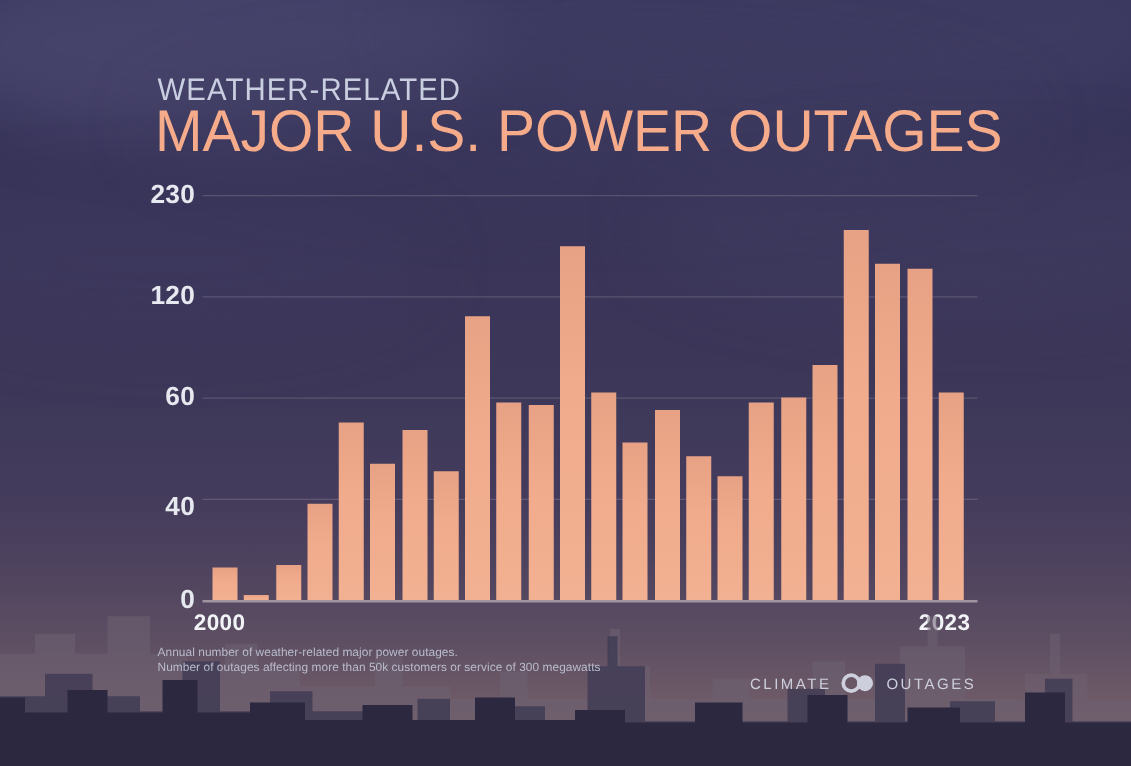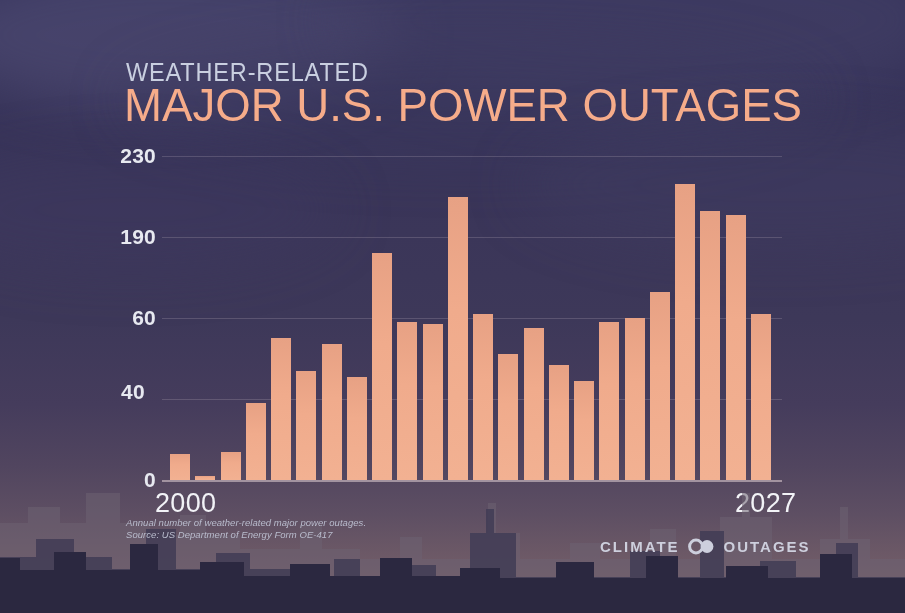--- a/index.html
+++ b/index.html
@@ -40,30 +40,30 @@
   .gridline{position:absolute;height:1px;background:rgba(215,200,210,.20);}
   .ytick{
     position:absolute;right:0;text-align:right;
     font-size:21px;font-weight:700;color:#e7e9f0;
     transform:translateY(-50%);
     letter-spacing:.2px;
   }
   .bar{position:absolute;background:linear-gradient(180deg,#e7a184 0%,#f0ab8c 40%,#f2b192 100%);}
   .axisline{position:absolute;height:1.5px;background:rgba(226,210,214,.55);}
   .xlabel{
-    position:absolute;font-size:27px;font-weight:400;color:#f2f3f7;
+    position:absolute;font-size:18px;font-weight:700;color:#f2f3f7;
     letter-spacing:.3px;
     text-align:right;
   }
   
-  .notes{position:absolute;left:126px;top:517px;color:#b9bccd;font-size:9.5px;line-height:11.6px;letter-spacing:.05px;font-style:italic;}
+  .notes{position:absolute;left:126px;top:517px;color:#b9bccd;font-size:9.5px;line-height:11.6px;letter-spacing:.05px;}
   .notes div{white-space:nowrap;}
   .brand{
     position:absolute;left:600px;top:538px;
-    font-size:15px;letter-spacing:2.0px;font-weight:700;color:#cdcfdd;
+    font-size:12px;letter-spacing:2.0px;font-weight:400;color:#cdcfdd;
     display:flex;align-items:center;gap:7px;white-space:nowrap;
   }
   .logo-mark{display:inline-flex;align-items:center;gap:-4px;}
 </style>
 </head>
 <body>
 
 <div id="stage">
 
   <div class="cloud" style="left:-60px;top:-40px;width:460px;height:150px;background:rgba(84,80,120,.55);"></div>
@@ -75,23 +75,23 @@
   <div id="chart">
 
     <div id="gridlayer">
         <div class="gridline" style="left: 162px; top: 399px; width: 620px;"></div>
         <div class="gridline" style="left: 162px; top: 318px; width: 620px;"></div>
         <div class="gridline" style="left: 162px; top: 237px; width: 620px;"></div>
         <div class="gridline" style="left: 162px; top: 156px; width: 620px;"></div>
       </div>
     <div id="yticklayer">
         <div class="ytick" style="top: 480px; left: 110px; width: 46px;">0</div>
-        <div class="ytick" style="top: 392px; left: 110px; width: 46px; text-align: center;">40</div>
+        <div class="ytick" style="top: 406px; left: 110px; width: 46px;">40</div>
         <div class="ytick" style="top: 318px; left: 110px; width: 46px;">60</div>
-        <div class="ytick" style="top: 237px; left: 110px; width: 46px;">190</div>
+        <div class="ytick" style="top: 237px; left: 110px; width: 46px;">120</div>
         <div class="ytick" style="top: 156px; left: 110px; width: 46px;">230</div>
       </div>
     <div id="barlayer">
         <div class="bar" title="2000: 13" style="left: 170px; width: 20px; top: 453.675px; height: 26.325px;"></div>
         <div class="bar" title="2001: 2" style="left: 195.25px; width: 20px; top: 475.95px; height: 4.05px;"></div>
         <div class="bar" title="2002: 14" style="left: 220.5px; width: 20px; top: 451.65px; height: 28.35px;"></div>
         <div class="bar" title="2003: 38" style="left: 245.75px; width: 20px; top: 403.05px; height: 76.95px;"></div>
         <div class="bar" title="2004: 70" style="left: 271px; width: 20px; top: 338.25px; height: 141.75px;"></div>
         <div class="bar" title="2005: 54" style="left: 296.25px; width: 20px; top: 370.65px; height: 109.35px;"></div>
         <div class="bar" title="2006: 67" style="left: 321.5px; width: 20px; top: 344.325px; height: 135.675px;"></div>
@@ -108,21 +108,21 @@
         <div class="bar" title="2017: 78" style="left: 599.25px; width: 20px; top: 322.05px; height: 157.95px;"></div>
         <div class="bar" title="2018: 80" style="left: 624.5px; width: 20px; top: 318px; height: 162px;"></div>
         <div class="bar" title="2019: 93" style="left: 649.75px; width: 20px; top: 291.675px; height: 188.325px;"></div>
         <div class="bar" title="2020: 146" style="left: 675px; width: 20px; top: 184.35px; height: 295.65px;"></div>
         <div class="bar" title="2021: 133" style="left: 700.25px; width: 20px; top: 210.675px; height: 269.325px;"></div>
         <div class="bar" title="2022: 131" style="left: 725.5px; width: 20px; top: 214.725px; height: 265.275px;"></div>
         <div class="bar" title="2023: 82" style="left: 750.75px; width: 20px; top: 313.95px; height: 166.05px;"></div>
       </div>
     <div class="axisline" style="left:162px;top:480px;width:620px;"></div>
     <div class="xlabel" style="left:155px;top:488px;">2000</div>
-    <div class="xlabel" style="left:735px;top:488px;">2027</div>
+    <div class="xlabel" style="left:735px;top:488px;">2023</div>
   </div>
 
   <svg class="sky-far" viewBox="0 0 905 150" preserveAspectRatio="none">
     <g fill="#6d6272">
       <path d="M0,150 L0,60 L28,60 L28,44 L60,44 L60,60 L86,60 L86,30 L120,30 L120,60 L150,60 L150,72 L180,72 L180,52 L206,52 L206,72 L240,72 L240,86 L300,86 L300,62 L322,62 L322,86 L360,86 L360,96 L400,96 L400,74 L422,74 L422,96 L470,96 L470,70 L488,70 L488,40 L496,40 L496,70 L520,70 L520,96 L570,96 L570,80 L600,80 L600,96 L650,96 L650,66 L676,66 L676,96 L720,96 L720,54 L742,54 L742,30 L750,30 L750,54 L772,54 L772,96 L820,96 L820,76 L840,76 L840,44 L848,44 L848,76 L870,76 L870,96 L905,96 L905,150 Z"></path>
     </g>
   </svg>
 
   <svg class="sky-mid" viewBox="0 0 905 140" preserveAspectRatio="none">
     <g fill="#413c55">
@@ -134,21 +134,21 @@
     <g fill="#2b2840">
       <path d="M0,95 L0,40 L20,40 L20,52 L54,52 L54,34 L86,34 L86,52 L130,52 L130,26 L158,26 L158,52 L200,52 L200,44 L244,44 L244,58 L290,58 L290,46 L330,46 L330,58 L380,58 L380,40 L412,40 L412,58 L460,58 L460,50 L500,50 L500,60 L556,60 L556,44 L594,44 L594,60 L646,60 L646,38 L678,38 L678,60 L726,60 L726,48 L768,48 L768,60 L820,60 L820,36 L852,36 L852,60 L905,60 L905,95 Z"></path>
     </g>
   </svg>
 
   <div class="kicker">WEATHER-RELATED</div>
   <div class="headline">MAJOR U.S. POWER OUTAGES</div>
 
   <div class="notes">
     <div>Annual number of weather-related major power outages.</div>
-    <div>Source: US Department of Energy Form OE-417</div>
+    <div>Number of outages affecting more than 50k customers or service of 300 megawatts</div>
   </div>
 
   <div class="brand">
     <span>CLIMATE</span>
     <span class="logo-mark">
       <svg width="30" height="17" viewBox="0 0 30 17">
         <circle cx="9" cy="8.5" r="6.4" fill="none" stroke="#cdcfdd" stroke-width="3"></circle>
         <circle cx="20" cy="8.5" r="6.4" fill="#cdcfdd"></circle>
       </svg>
     </span>

